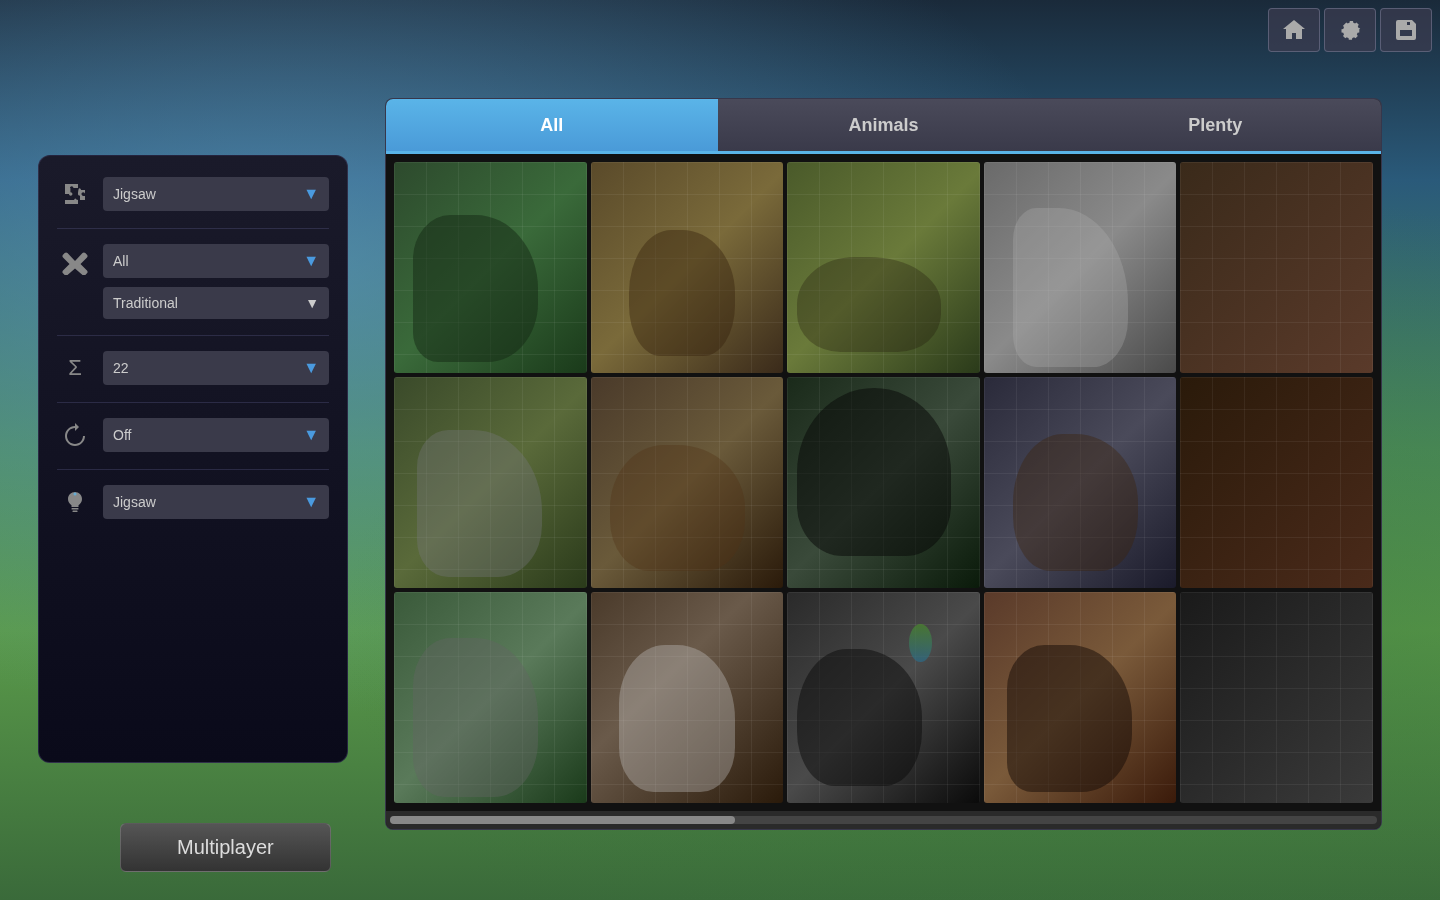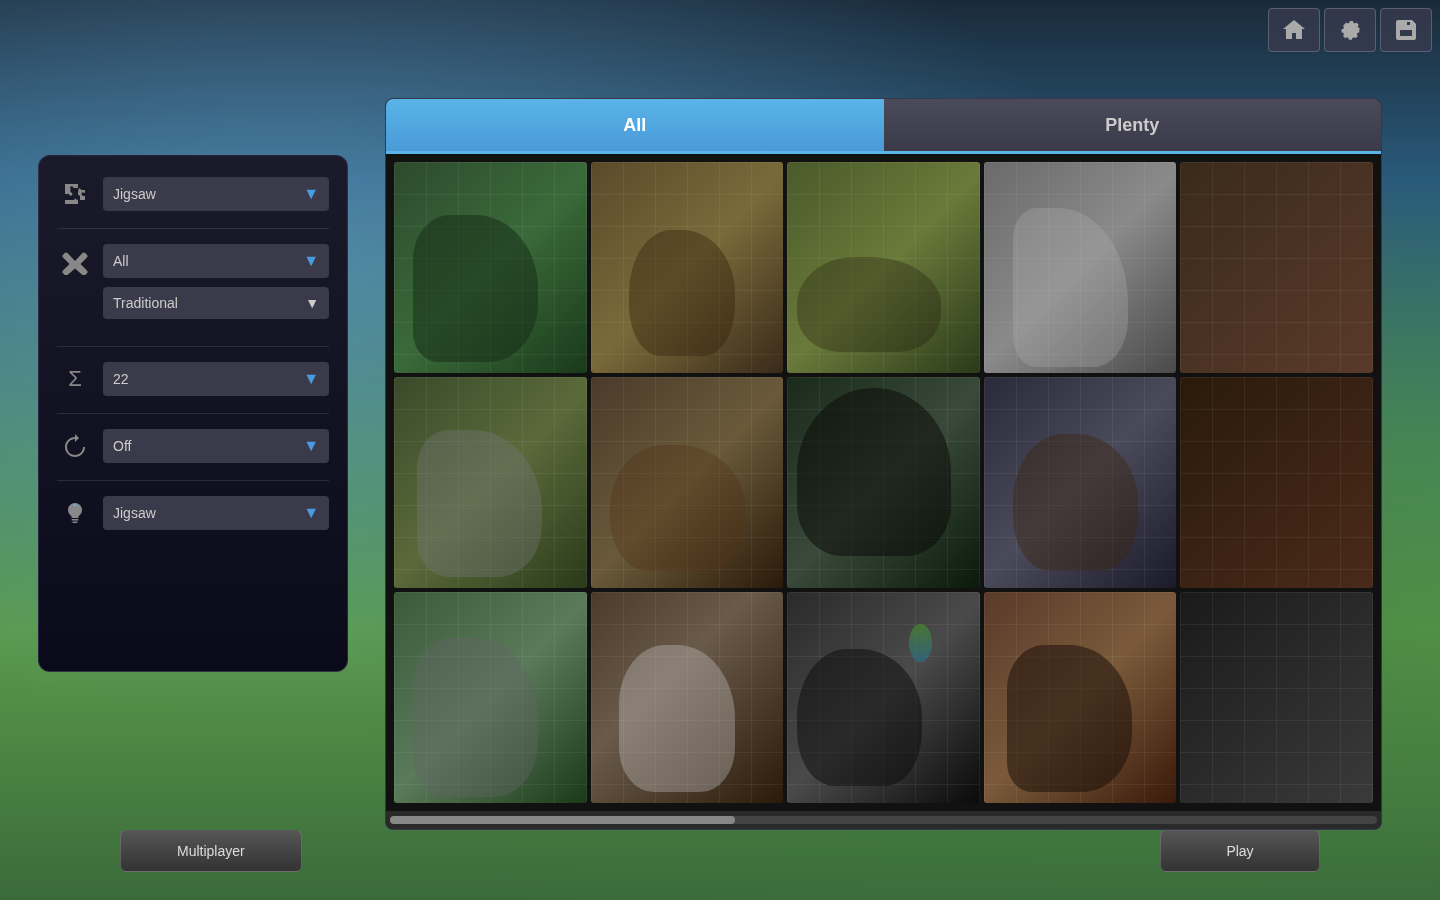--- a/index.html
+++ b/index.html
@@ -44,21 +44,21 @@
       color: #aaa;
       font-size: 20px;
     }
 
     
     .left-panel {
       position: absolute;
       left: 38px;
       top: 155px;
       width: 310px;
-      height: 517px;
+      height: 608px;
       background: linear-gradient(180deg, #1a1a2a 0%, #0a0a1a 100%);
       border-radius: 12px;
       border: 1px solid rgba(100,100,150,0.3);
       padding: 20px 18px;
       display: flex;
       flex-direction: column;
       gap: 0;
     }
 
     .panel-row {
@@ -102,21 +102,21 @@
     .panel-divider {
       height: 1px;
       background: rgba(100,100,150,0.3);
       margin: 8px 0 14px 0;
     }
 
     .panel-row-sub {
       display: flex;
       align-items: center;
       gap: 10px;
-      margin-bottom: 19px;
+      margin-bottom: 8px;
       padding-left: 46px;
     }
 
     .sub-select {
       flex: 1;
       background: #3a3a4a;
       border: none;
       border-radius: 4px;
       color: #ccc;
       padding: 8px 10px;
@@ -137,21 +137,21 @@
       justify-content: space-between;
       padding: 0 120px;
     }
 
     .btn-multiplayer, .btn-play {
       padding: 12px 56px;
       border-radius: 6px;
       background: linear-gradient(180deg, #555 0%, #333 100%);
       border: 1px solid rgba(150,150,150,0.4);
       color: #ddd;
-      font-size: 14px;
+      font-size: 20px;
       cursor: pointer;
       min-width: 160px;
       text-align: center;
     }
     .btn-play {
       min-width: 160px;
     }
 
     
     .main-content {
@@ -395,20 +395,23 @@
 
 </div>
 
 <div class="main-content">
 
   <div class="tabs">
     <div class="tab active">
       <span>All</span>
     </div>
     <div class="tab inactive">
+      <span>Animals</span>
+    </div>
+    <div class="tab inactive">
       <span>Plenty</span>
     </div>
   </div>
   <div class="tab-border-bottom"></div>
 
   <div class="image-grid">
 
     <div class="puzzle-img img-horse-1" style="grid-column:1;grid-row:1">
       <div class="puzzle-lines"></div>
       <div class="horse-silhouette" style="background:rgba(20,40,20,0.5);border-radius:30% 50% 40% 20%;width:65%;height:70%;bottom:5%;left:10%"></div>
@@ -488,14 +491,13 @@
   <div class="scrollbar-area">
     <div class="scrollbar-track">
       <div class="scrollbar-thumb"></div>
     </div>
   </div>
 
 </div>
 
 <div class="bottom-buttons">
   <button class="btn-multiplayer">Multiplayer</button>
-  <button class="btn-play">Play</button>
 </div>
 
 </body></html>

